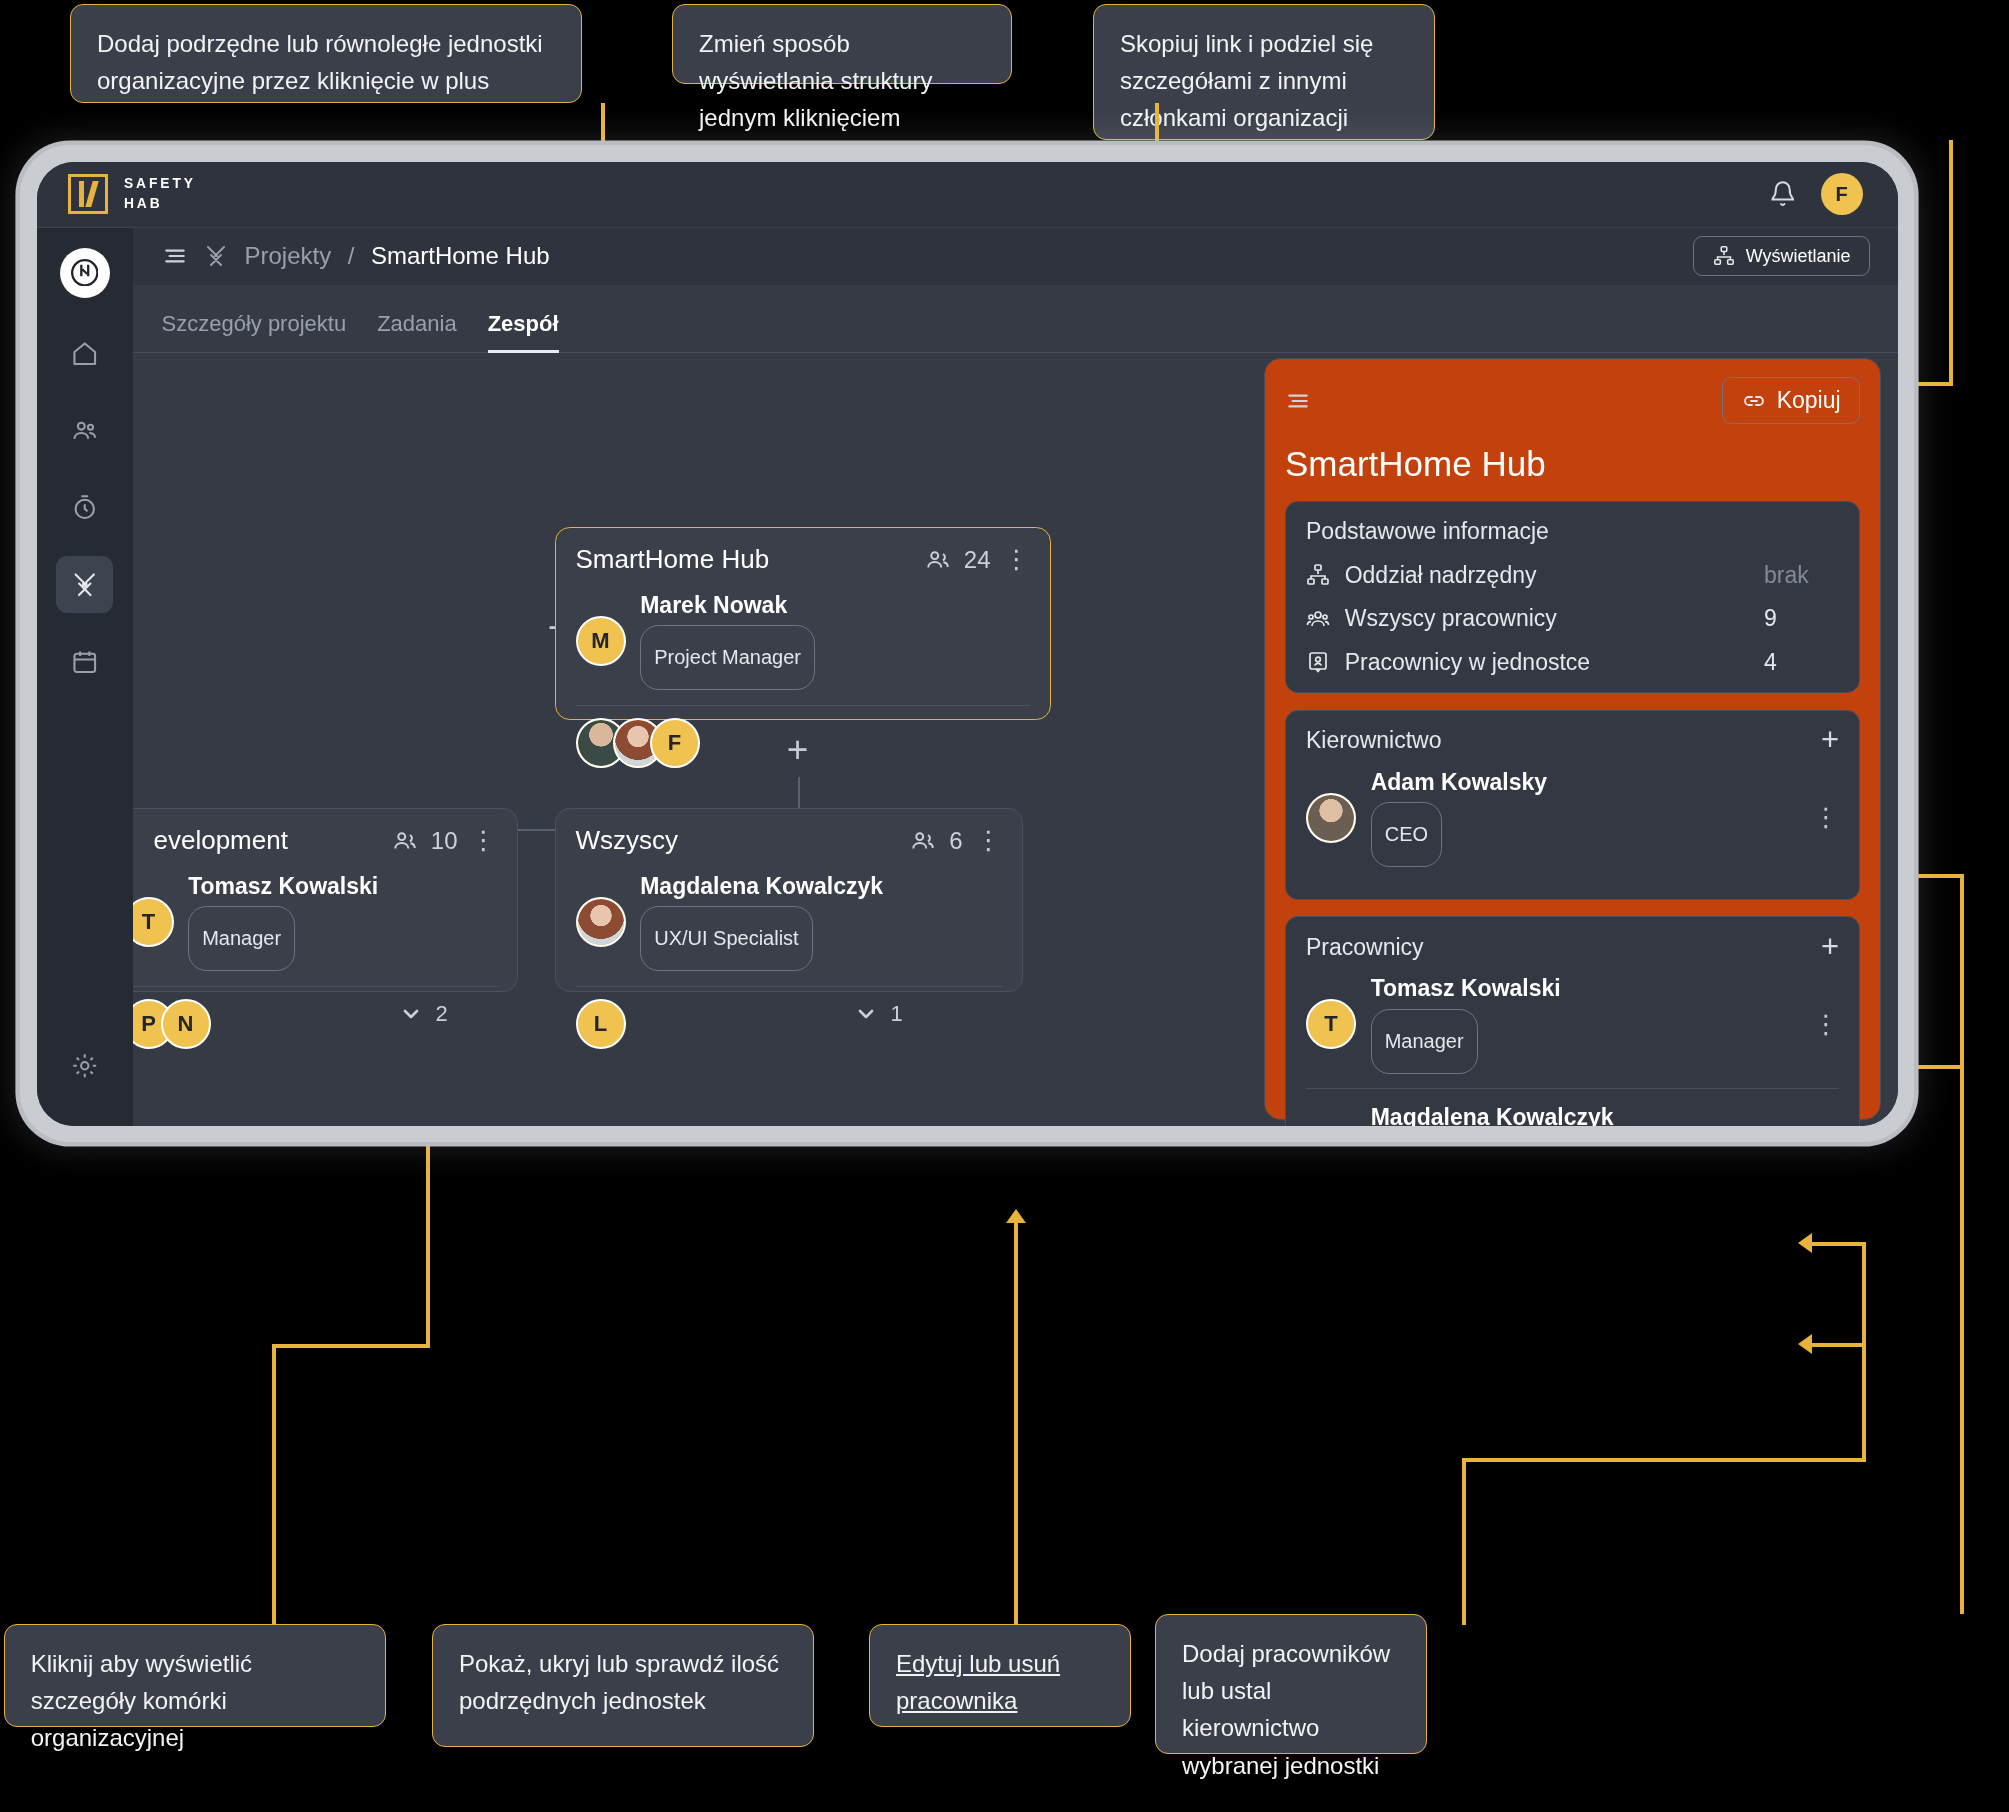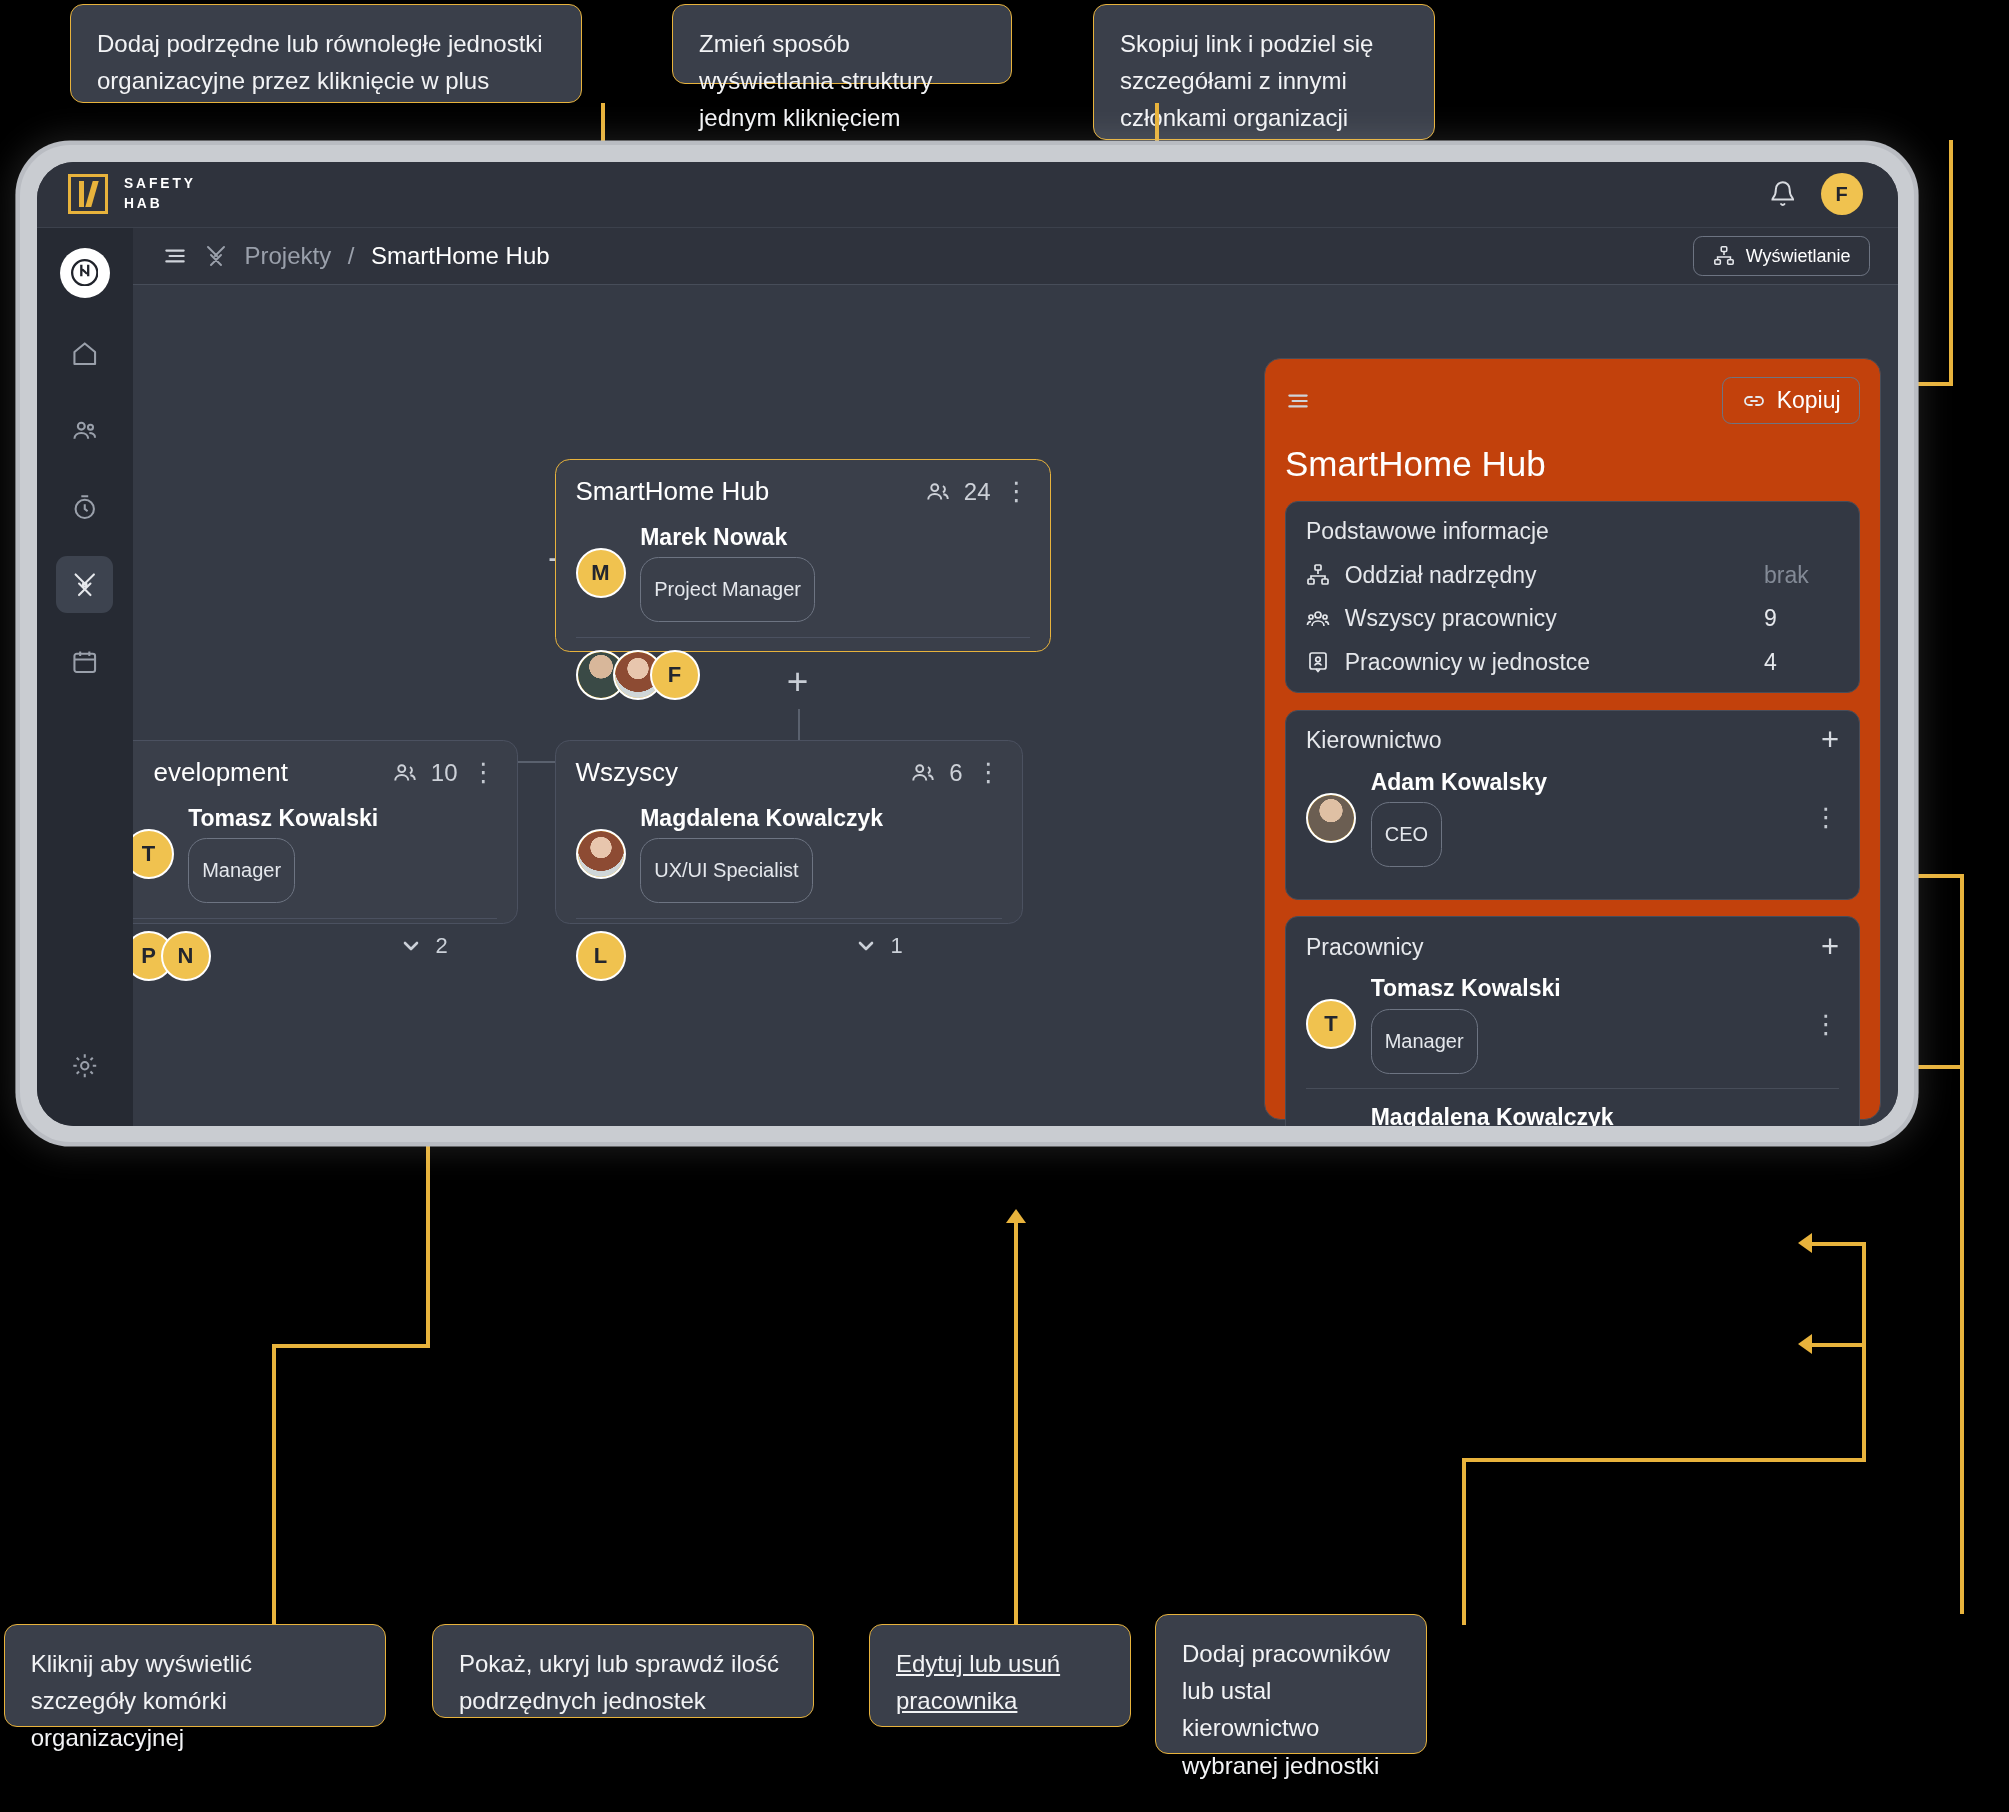--- a/index.html
+++ b/index.html
@@ -7,21 +7,21 @@
        font-family:"Liberation Sans","DejaVu Sans",sans-serif;}
 
   
   .callout{position:absolute;background:#3a3f4a;border:1.8px solid #e8b33c;
            border-radius:13px;color:#f2f3f5;font-size:24px;line-height:1.55;
            padding:20px 26px;box-sizing:border-box;}
   .cal-1{left:70px;  top:3.7px;   width:512px; height:99px;}
   .cal-2{left:672px; top:3.7px;   width:340px; height:80px;}
   .cal-3{left:1093px;top:3.7px;   width:342px; height:136px;}
   .cal-4{left:3.7px;   top:1624px;width:382px; height:103px;}
-  .cal-5{left:432px; top:1624px;width:382px; height:94px;}
+  .cal-5{left:432px; top:1624px;width:382px; height:123px;}
   .cal-6{left:869px; top:1624px;width:262px; height:103px;text-decoration:underline;}
   .cal-7{left:1155px;top:1614px;width:272px; height:140px;}
 
   
   .ln{position:absolute;background:#e8b33c;}
   .arrow{position:absolute;width:0;height:0;}
   .ar-right{border-top:10px solid transparent;border-bottom:10px solid transparent;border-left:14.7px solid #e8b33c;}
   .ar-left {border-top:10px solid transparent;border-bottom:10px solid transparent;border-right:14.7px solid #e8b33c;}
   .ar-down {border-left:10px solid transparent;border-right:10px solid transparent;border-top:14.7px solid #e8b33c;}
   .ar-up   {border-left:10px solid transparent;border-right:10px solid transparent;border-bottom:14.7px solid #e8b33c;}
@@ -269,20 +269,25 @@
                   <rect x="9" y="2" width="6" height="5" rx="1"></rect>
                   <rect x="2" y="16" width="6" height="5" rx="1"></rect>
                   <rect x="16" y="16" width="6" height="5" rx="1"></rect>
                   <path d="M12 7v4M5 16v-3h14v3"></path>
                 </svg>
           </span>
           <span>Wyświetlanie</span>
         </span>
       </div>
 
+      <div class="tabs">
+        <div class="tab">Szczegóły projektu</div>
+        <div class="tab">Zadania</div>
+        <div class="tab active">Zespół</div>
+      </div>
       <div class="tabs-rule"></div>
 
       <div class="chart">
 
         <div class="conn" style="left:665px;top:424px;width:2.8px;height:53px;"></div>
         <div class="conn" style="left:152px;top:476px;width:514px;height:2.8px;"></div>
         <div class="conn" style="left:152px;top:476px;width:2.8px;height:62px;"></div>
         <div class="conn" style="left:663px;top:476px;width:2.8px;height:62px;"></div>
 
         <div class="plus" style="left:406px;top:255px;">

